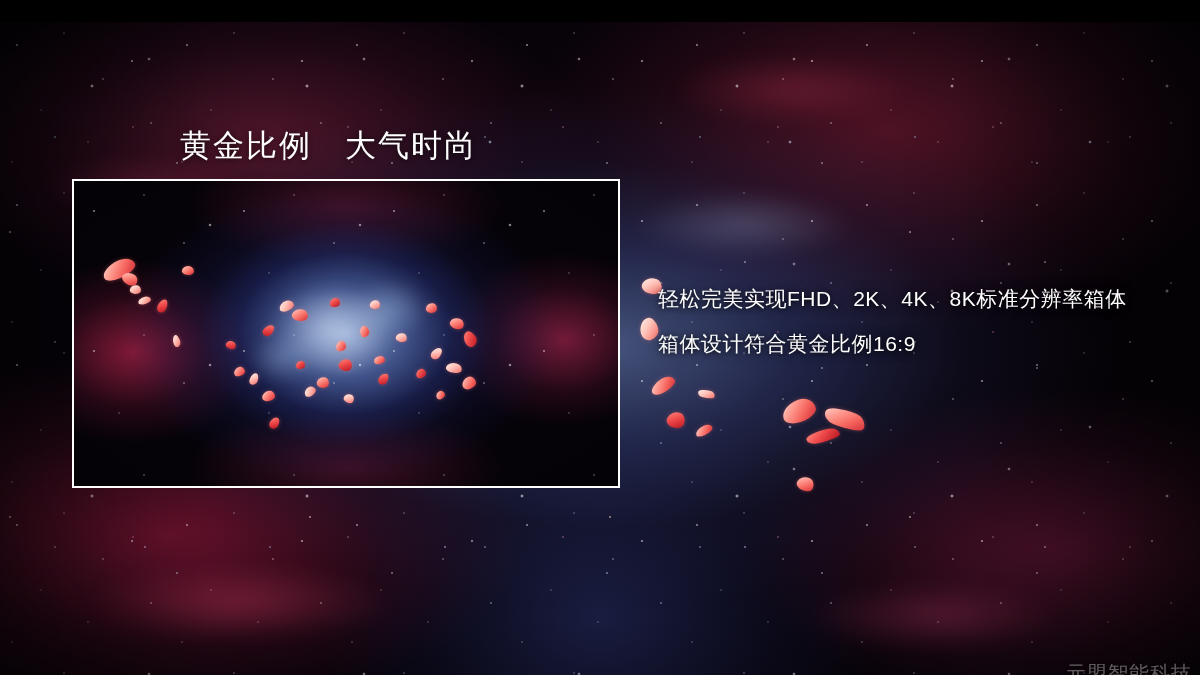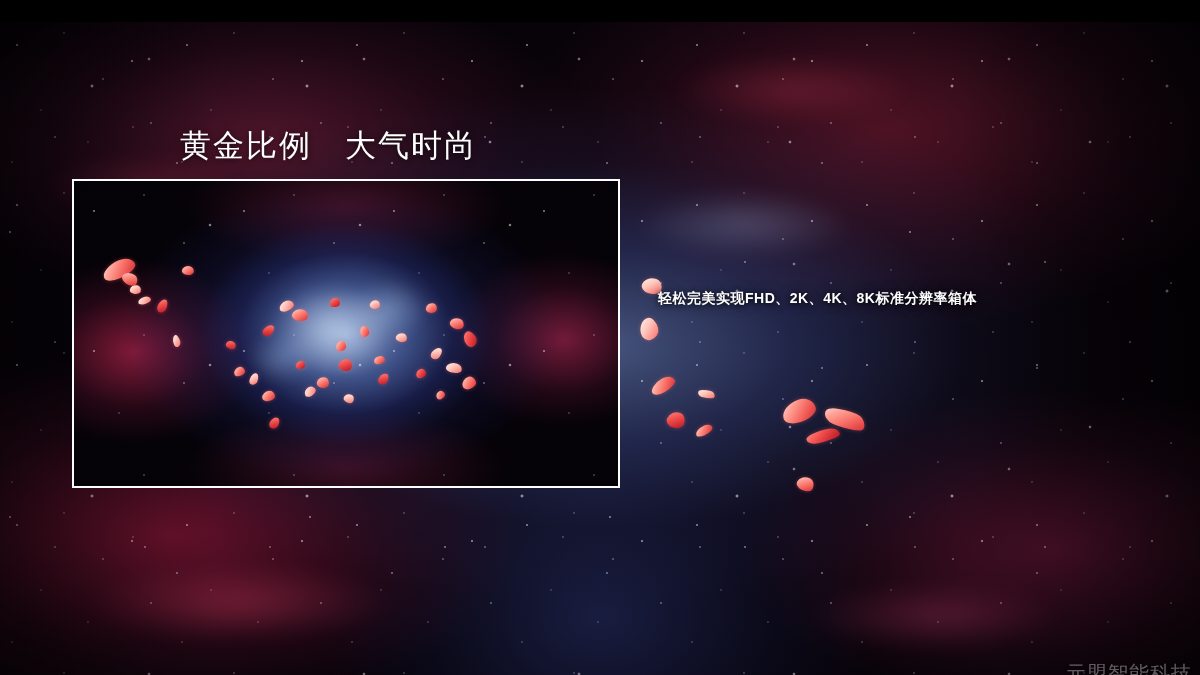--- a/index.html
+++ b/index.html
@@ -146,26 +146,25 @@
     font-size:31px;
     letter-spacing:2px;
     white-space:pre;
     text-shadow:0 1px 6px rgba(0,0,0,.75);
   }
   #body-text{
     position:absolute;left:658px;top:254px;width:520px;
   }
   #body-text .line{
     color:#ffffff;
-    font-size:14px;
+    font-size:21px;
     letter-spacing:.5px;
     line-height:45px;
     white-space:pre;
     text-shadow:0 1px 5px rgba(0,0,0,.8), 0 0 12px rgba(0,0,0,.5);
-    font-weight:bold;
   }
   #watermark{
     position:absolute;right:8px;bottom:10px;
     color:rgba(235,225,230,.40);
     font-size:20px;
     letter-spacing:1px;
     text-shadow:0 1px 3px rgba(0,0,0,.6);
   }
 </style>
 </head>
@@ -233,17 +232,18 @@
         <div class="petal" style="left: 362px; top: 210px; width: 9px; height: 8px; transform: rotate(-24deg);"></div>
         <div class="petal" style="left: 376px; top: 137px; width: 14px; height: 11px; transform: rotate(22deg);"></div>
         <div class="petal deep" style="left: 390px; top: 150px; width: 12px; height: 16px; transform: rotate(-34deg);"></div>
         <div class="petal pale" style="left: 372px; top: 182px; width: 16px; height: 10px; transform: rotate(12deg);"></div>
         <div class="petal" style="left: 388px; top: 196px; width: 14px; height: 12px; transform: rotate(-18deg);"></div>
       </div>
   </div>
 
   <div id="body-text">
     <div class="line">轻松完美实现FHD、2K、4K、8K标准分辨率箱体</div>
+    <div class="line">箱体设计符合黄金比例16:9</div>
   </div>
 
   <div id="watermark">元盟智能科技</div>
 
 </div>
 
 </body></html>

